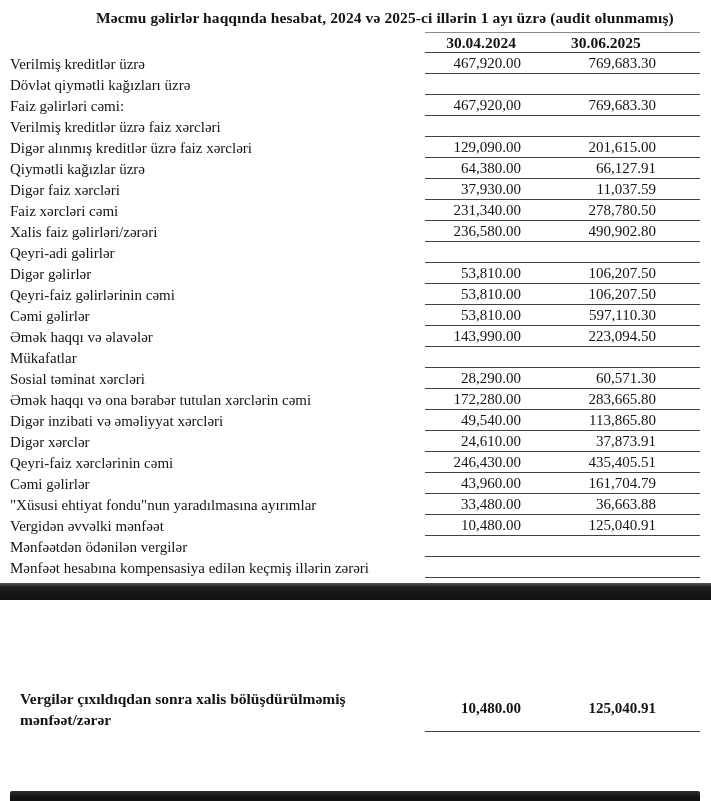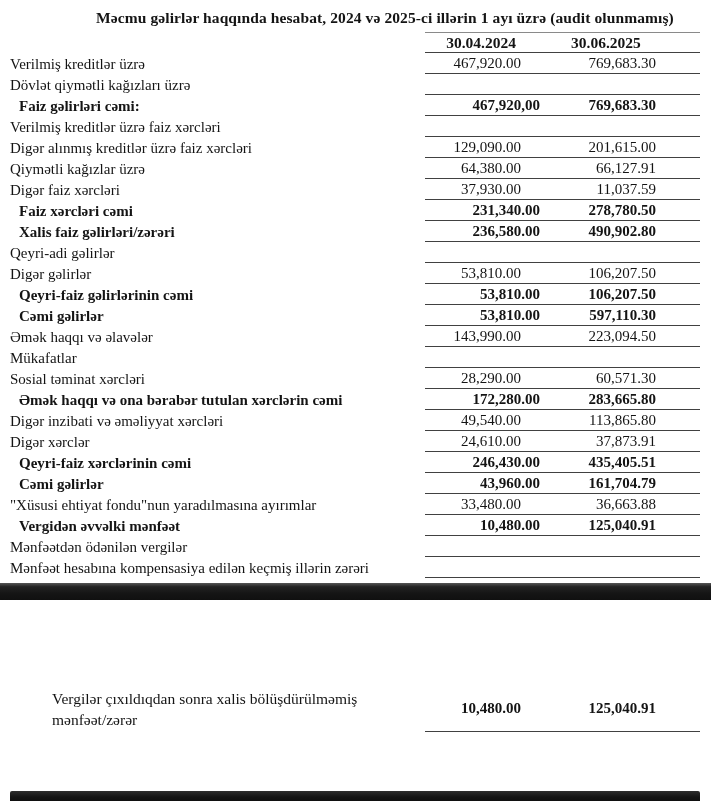--- a/index.html
+++ b/index.html
@@ -17,34 +17,34 @@
   .table { margin-top:4px; }
   .trow { display:flex; align-items:stretch; min-height:21px; padding-right:11px; }
   .trow .label {
     flex:0 1 auto; max-width:400px; padding-left:10px;
     font-size:15px; line-height:20px; align-self:center;
   }
   .trow .nums {
     margin-left:auto; flex:0 0 275px; display:flex; align-items:center;
     border-bottom:1.5px solid #414141;
   }
-  .trow.bold .label, .trow.bold .nums { font-weight:bold;padding-left:19px; }
+  .trow.bold .label, .trow.bold .nums { font-weight:normal; }
   .v1 { flex:0 0 112px; text-align:right; padding-right:16px; font-size:15px; white-space:nowrap; }
   .v2 { flex:1 1 auto; text-align:right; padding-right:44px; font-size:15px; white-space:nowrap; }
   .header-row .nums { border-top:1px solid #8a8a8a; font-weight:bold; }
   .header-row .v1 { text-align:center; padding:0; font-size:15.5px; }
   .header-row .v2 { text-align:left; padding:0 20px 0 34px; font-size:15.5px; }
   .page-sep {
     height:17px; margin-top:5px; width:711px;
     background:linear-gradient(180deg,#565656 0%,#232323 22%,#151515 60%,#101010 100%);
   }
   .bottom-section { margin-top:86px; display:flex; align-items:stretch; padding-right:11px; min-height:46px; }
   .bottom-section .label {
-    font-weight:normal; font-size:15.5px; line-height:21px;
-    margin-left:52px; max-width:372px; align-self:center;
+    font-weight:bold; font-size:15.5px; line-height:21px;
+    margin-left:20px; max-width:372px; align-self:center;
   }
   .bottom-section .nums {
     margin-left:auto; flex:0 0 275px; display:flex; align-items:center;
     border-bottom:1.6px solid #414141; font-weight:bold;
   }
   .bottom-bar {
     position:absolute; left:10px; right:11px; bottom:0; height:10px;
     background:linear-gradient(180deg,#2e2e2e 0%,#151515 60%,#101010 100%);
     border-radius:2px 2px 0 0;
   }

